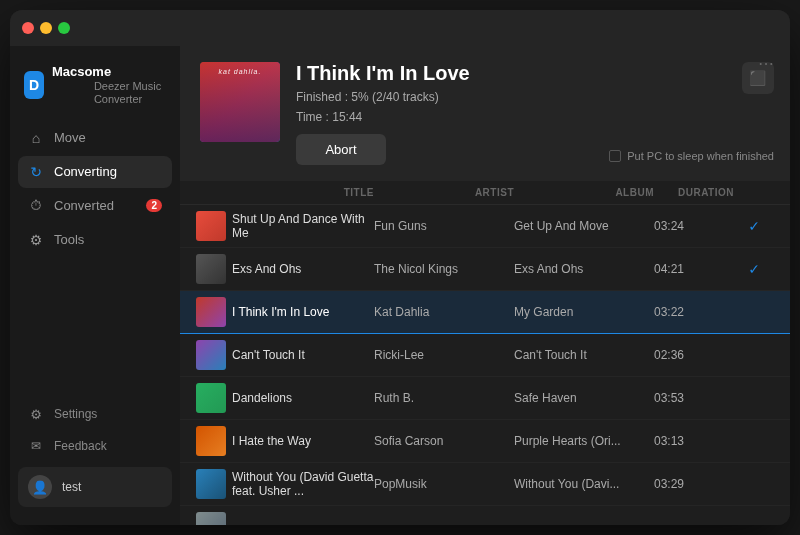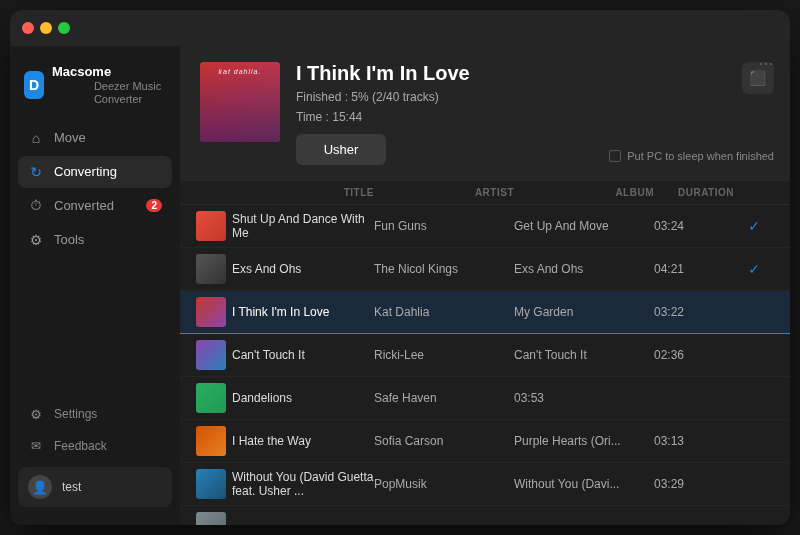--- a/index.html
+++ b/index.html
@@ -464,21 +464,21 @@
       <div class="content-header">
         <div class="album-art">
           <div class="album-art-inner">
             <span class="kat-dahlia-text">kat dahlia.</span>
           </div>
         </div>
         <div class="album-info">
           <div class="album-title">I Think I'm In Love</div>
           <div class="album-status">Finished : 5% (2/40 tracks)</div>
           <div class="album-time">Time : 15:44</div>
-          <button class="abort-btn">Usher</button>
+          <button class="abort-btn">Abort</button>
         </div>
         <div class="header-right">
           <div class="export-icon-btn">⬛</div>
           <div class="sleep-option">
             <div class="sleep-checkbox"></div>
             <span>Put PC to sleep when finished</span>
           </div>
         </div>
         <span class="menu-dots">⋯</span>
       </div>
@@ -550,20 +550,21 @@
       
     </div>
   </div>
             <div class="track-row">
     <div>
       <div class="track-thumb thumb-5"></div>
     </div>
     <div class="track-title-col">
       <span class="track-name">Dandelions</span>
     </div>
+    <div class="track-artist">Ruth B.</div>
     <div class="track-album-name">Safe Haven</div>
     <div class="track-duration">03:53</div>
     <div class="track-status">
       
     </div>
   </div>
             <div class="track-row">
     <div>
       <div class="track-thumb thumb-6"></div>
     </div>

